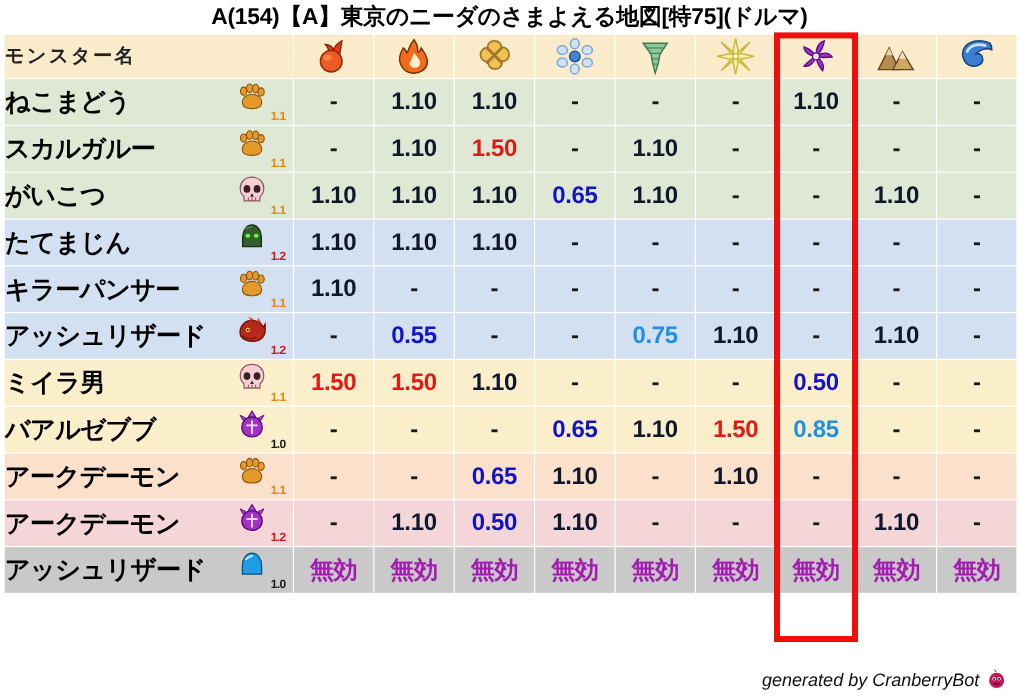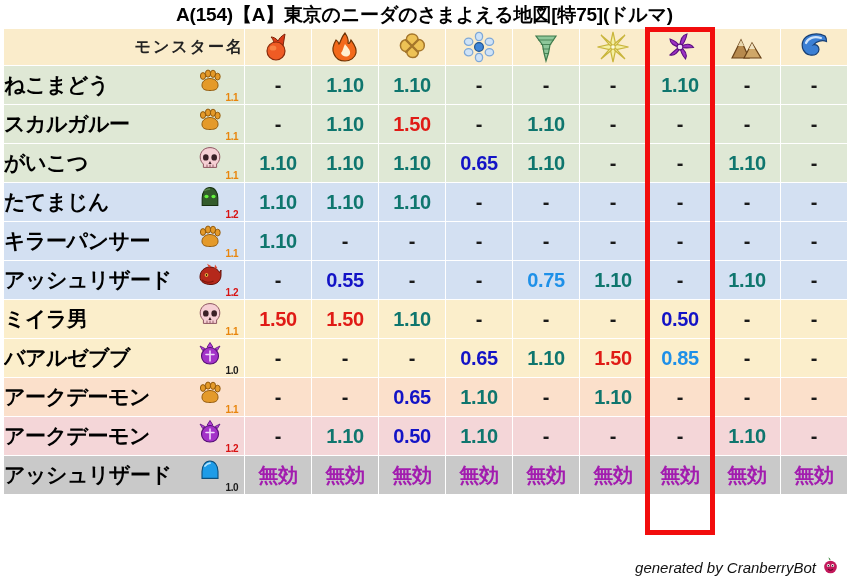--- a/index.html
+++ b/index.html
@@ -51,21 +51,21 @@
   
   col.c-name { width: 240px; }
   col.c-elem { width: 66px; }
 
   
   tr.head-row th {
     background: #faeccb;
     height: 36px;
   }
   th.head-name {
-    text-align: right;
+    text-align: left;
     font-size: 16px;
     font-weight: normal;
     color: #222222;
     letter-spacing: 2px;
     padding-right: 28px;
   }
   th.head-elem {
     text-align: center;
   }
 
@@ -115,21 +115,21 @@
   .ver-10 { color: #1a1a1a; margin-top: 12px; }
 
   td.val-cell {
     text-align: center;
     font-size: 20px;
     font-weight: bold;
     letter-spacing: -0.3px;
   }
 
   
-  .v-up    { color: #0f766e; }  
+  .v-up    { color: #0f172a; }  
   .v-bigup { color: #e01b16; }  
   .v-down  { color: #1313c6; }  
   .v-mild  { color: #1e90e8; }  
   .v-none  { color: #1a1a1a; font-size: 19px; }
   .v-null  { color: #a21caf; font-size: 21px; letter-spacing: 1px; }
 
   
   .bg-green  td { background: #dfe8d5; }
   .bg-blue   td { background: #d3e0f2; }
   .bg-cream  td { background: #fbeecb; }

